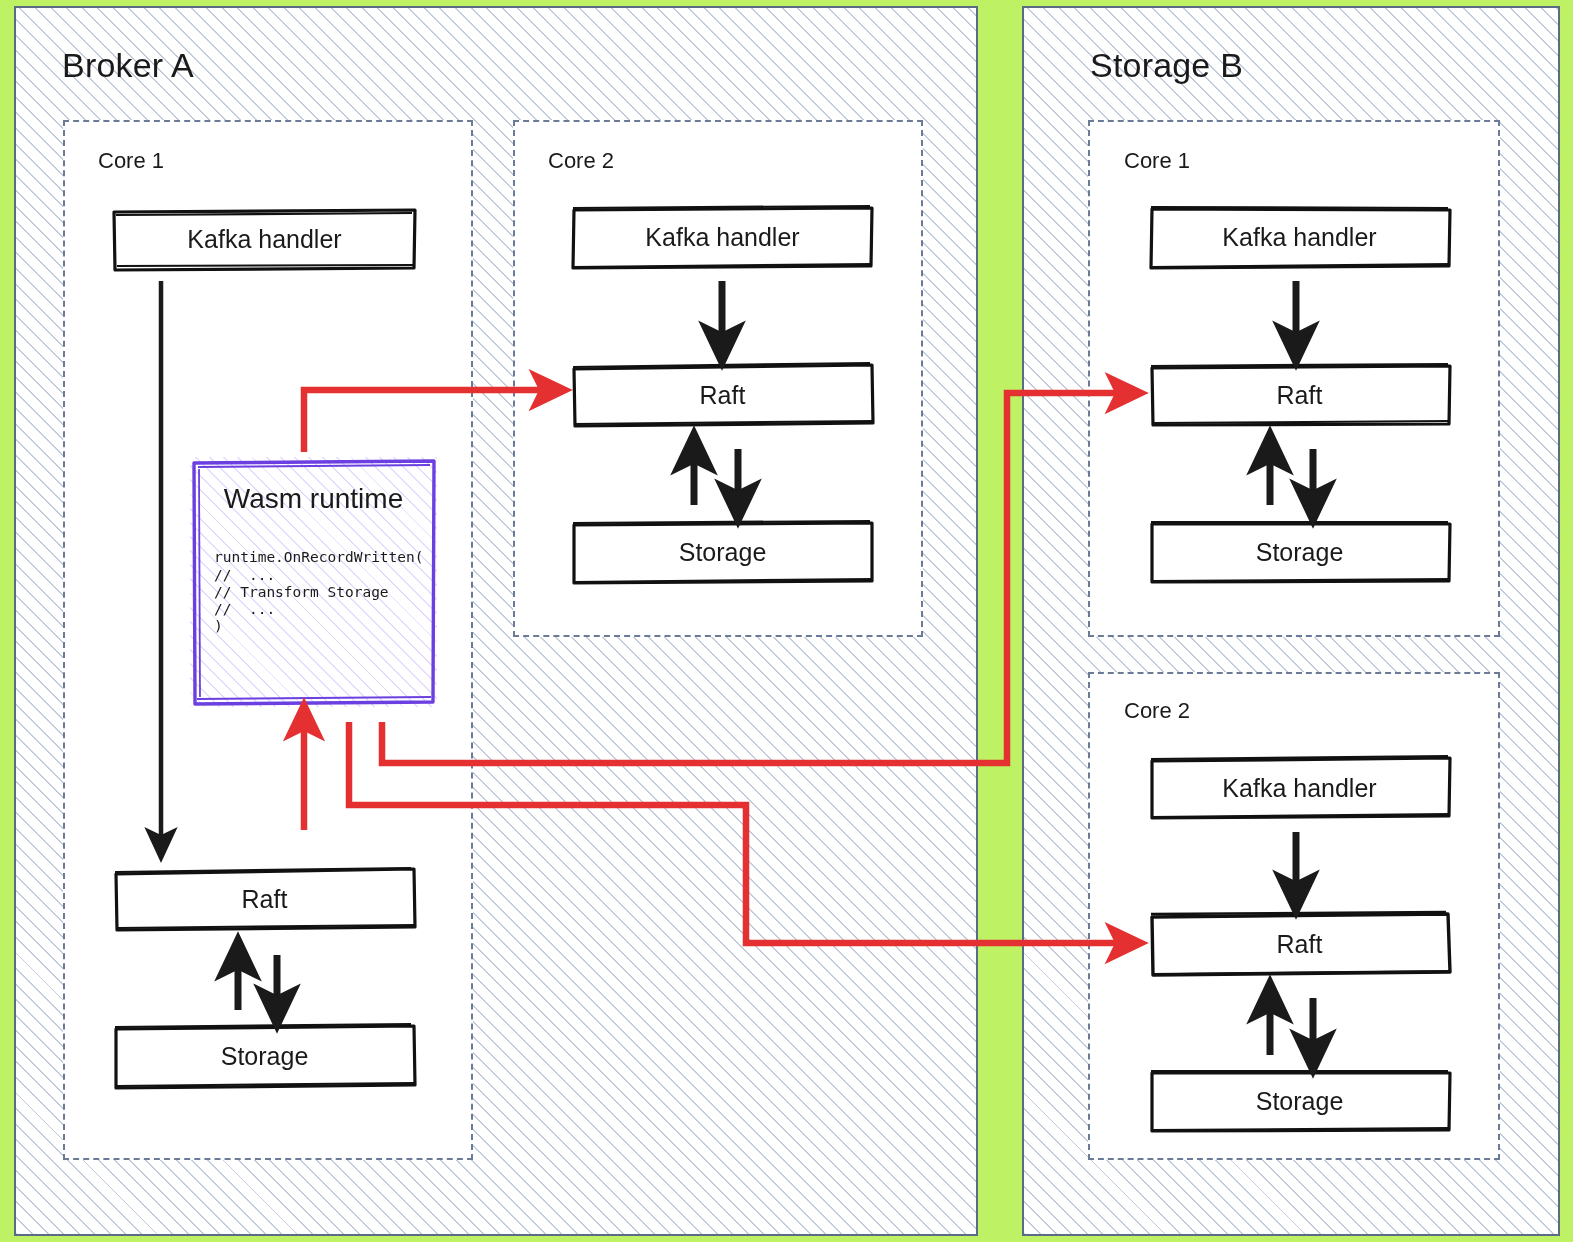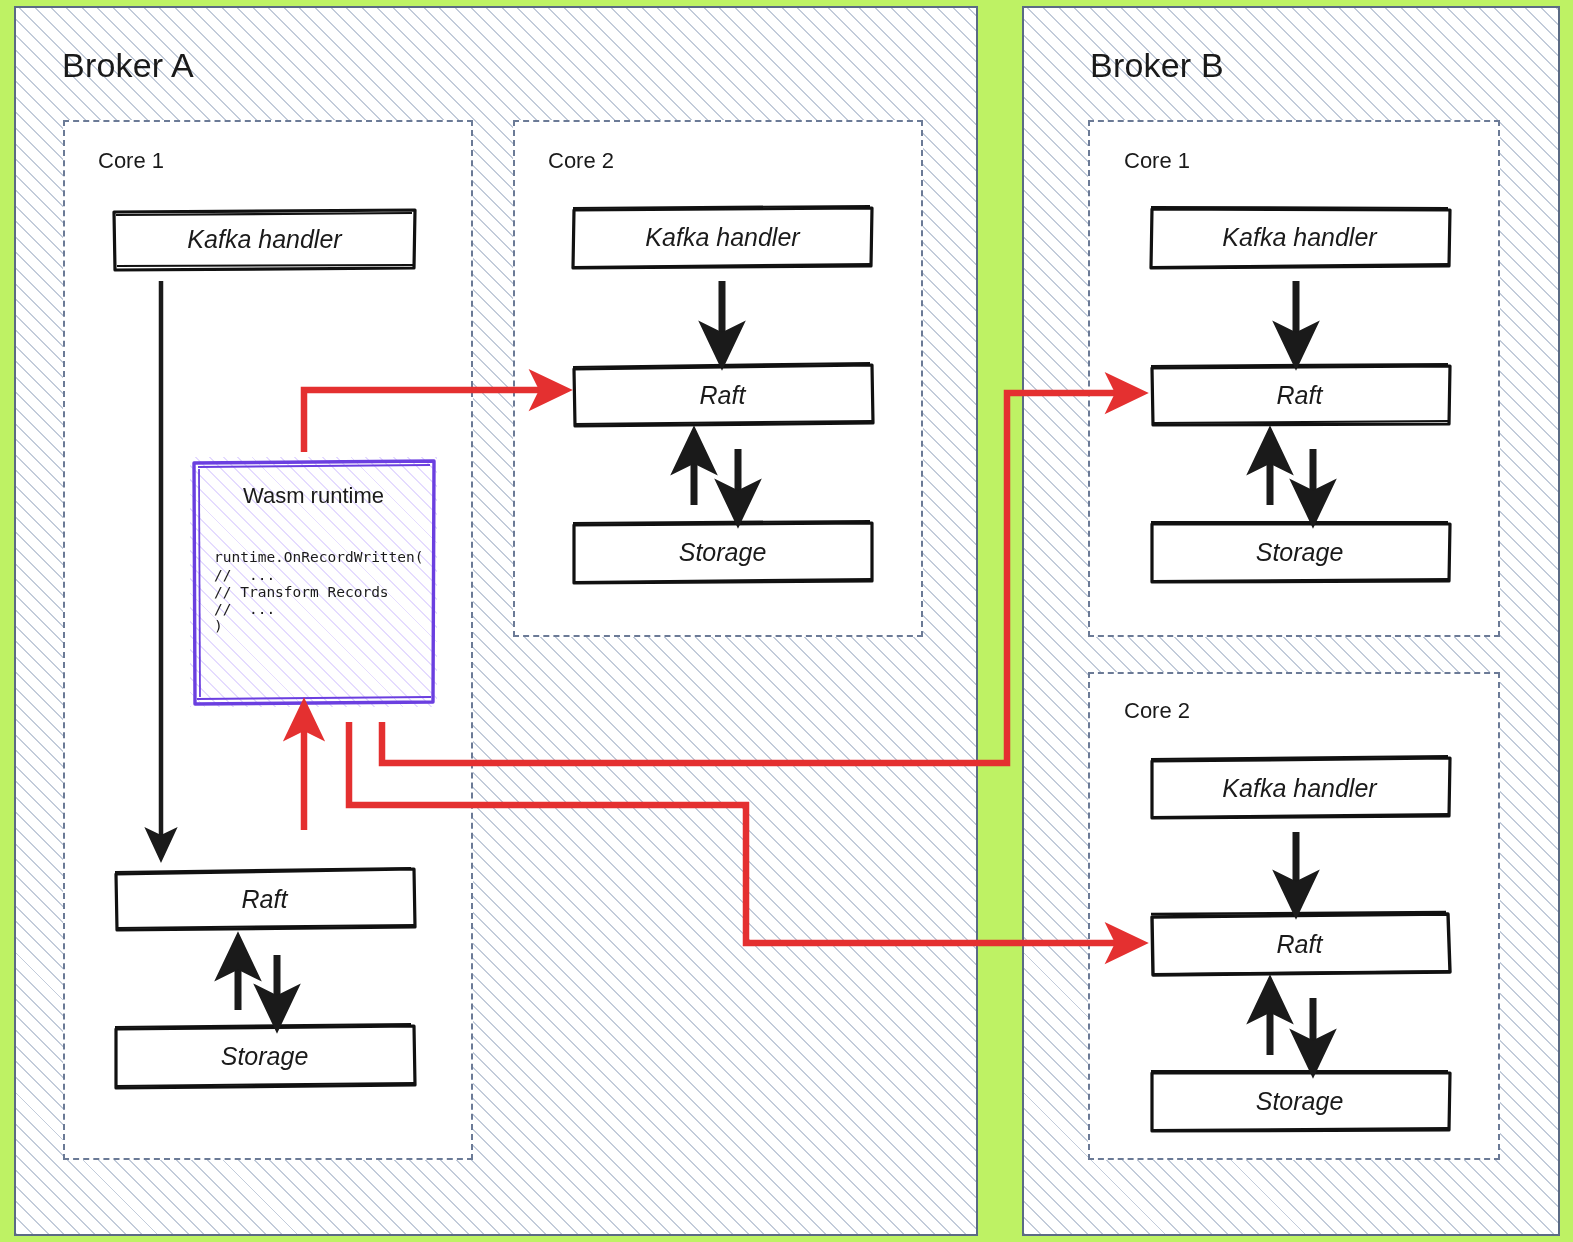--- a/index.html
+++ b/index.html
@@ -36,42 +36,41 @@
     font-size:22px;
     color:#1a1a1a;
     white-space:nowrap;
   }
 
   
   .node{
     position:absolute;
     box-sizing:border-box;
     background:#fff;
-    font-style:italic;
   }
   .node svg{position:absolute;left:0;top:0;overflow:visible;}
   .node .lbl{
     position:absolute;left:0;top:0;width:100%;height:100%;
     display:flex;align-items:center;justify-content:center;
     font-size:25px;color:#1a1a1a;white-space:nowrap;
   }
 
   
   .wasm{
     position:absolute;
     box-sizing:border-box;
     background-color:#ffffff;
     background-image:repeating-linear-gradient(45deg,
         rgba(124,77,255,.20) 0px, rgba(124,77,255,.20) 1.3px,
         rgba(0,0,0,0) 1.3px, rgba(0,0,0,0) 10px);
   }
   .wasm svg{position:absolute;left:0;top:0;overflow:visible;}
   .wasm-title{
     position:absolute;width:100%;text-align:center;
-    font-size:22px;color:#1a1a1a;
+    font-size:28px;color:#1a1a1a;
   }
   .wasm-code{
     position:absolute;
     font-family:"DejaVu Sans Mono","Liberation Mono",monospace;
     font-size:14.5px;line-height:16.5px;color:#1a1a1a;
     white-space:pre;
   }
 
   
   .arrows{position:absolute;left:0;top:0;width:1573px;height:1242px;overflow:visible;pointer-events:none;}
@@ -118,21 +117,21 @@
   <div class="wasm" style="left:190px;top:457px;width:247px;height:250px;">
     <svg width="247" height="250" viewBox="0 0 247 250" aria-hidden="true">
       <path d="M4,6 L244,4 L243,245 L5,247 Z" fill="none" stroke="#6b3fe0" stroke-width="3.4" stroke-linejoin="round"></path>
       <path d="M8,10 L240,8" fill="none" stroke="#6b3fe0" stroke-width="2"></path>
       <path d="M7,242 L241,240" fill="none" stroke="#6b3fe0" stroke-width="2"></path>
       <path d="M9,12 L10,240" fill="none" stroke="#6b3fe0" stroke-width="1.8"></path>
     </svg>
     <div class="wasm-title" style="top:26px;">Wasm runtime</div>
     <div class="wasm-code" style="left:24px;top:92px;">runtime.OnRecordWritten(</div>
     <div class="wasm-code" style="left:24px;top:110px;">//  ...</div>
-    <div class="wasm-code" style="left:24px;top:127px;">// Transform Records</div>
+    <div class="wasm-code" style="left:24px;top:127px;">// Transform Storage</div>
     <div class="wasm-code" style="left:24px;top:144px;">//  ...</div>
     <div class="wasm-code" style="left:24px;top:161px;">)</div>
   </div>
 
   <div class="core" style="left:513px;top:120px;width:410px;height:517px;"></div>
   <div class="core-title" style="left:548px;top:148px;">Core 2</div>
 
   <div class="node" style="left:570px;top:204px;width:305px;height:66px;">
     <svg width="305" height="66" viewBox="0 0 305 66" aria-hidden="true">
       <path d="M4,6 L302,4 L301,62 L3,64 Z" fill="#fff" stroke="#111" stroke-width="3.2" stroke-linejoin="round"></path>
@@ -154,21 +153,21 @@
   <div class="node" style="left:570px;top:519px;width:305px;height:66px;">
     <svg width="305" height="66" viewBox="0 0 305 66" aria-hidden="true">
       <path d="M4,6 L302,4 L302,62 L4,64 Z" fill="#fff" stroke="#111" stroke-width="3.2" stroke-linejoin="round"></path>
       <path d="M3,4 L300,2" fill="none" stroke="#111" stroke-width="2.2"></path>
       <path d="M5,63 L302,60" fill="none" stroke="#111" stroke-width="2"></path>
     </svg>
     <div class="lbl">Storage</div>
   </div>
 
   <div class="broker" style="left:1022px;top:6px;width:538px;height:1230px;"></div>
-  <div class="broker-title" style="left:1090px;top:46px;">Broker B</div>
+  <div class="broker-title" style="left:1090px;top:46px;">Storage B</div>
 
   <div class="core" style="left:1088px;top:120px;width:412px;height:517px;"></div>
   <div class="core-title" style="left:1124px;top:148px;">Core 1</div>
 
   <div class="node" style="left:1147px;top:204px;width:305px;height:66px;">
     <svg width="305" height="66" viewBox="0 0 305 66" aria-hidden="true">
       <path d="M5,5 L303,6 L302,62 L4,64 Z" fill="#fff" stroke="#111" stroke-width="3.2" stroke-linejoin="round"></path>
       <path d="M4,3 L301,4" fill="none" stroke="#111" stroke-width="2.2"></path>
       <path d="M5,63 L302,60" fill="none" stroke="#111" stroke-width="2"></path>
     </svg>

